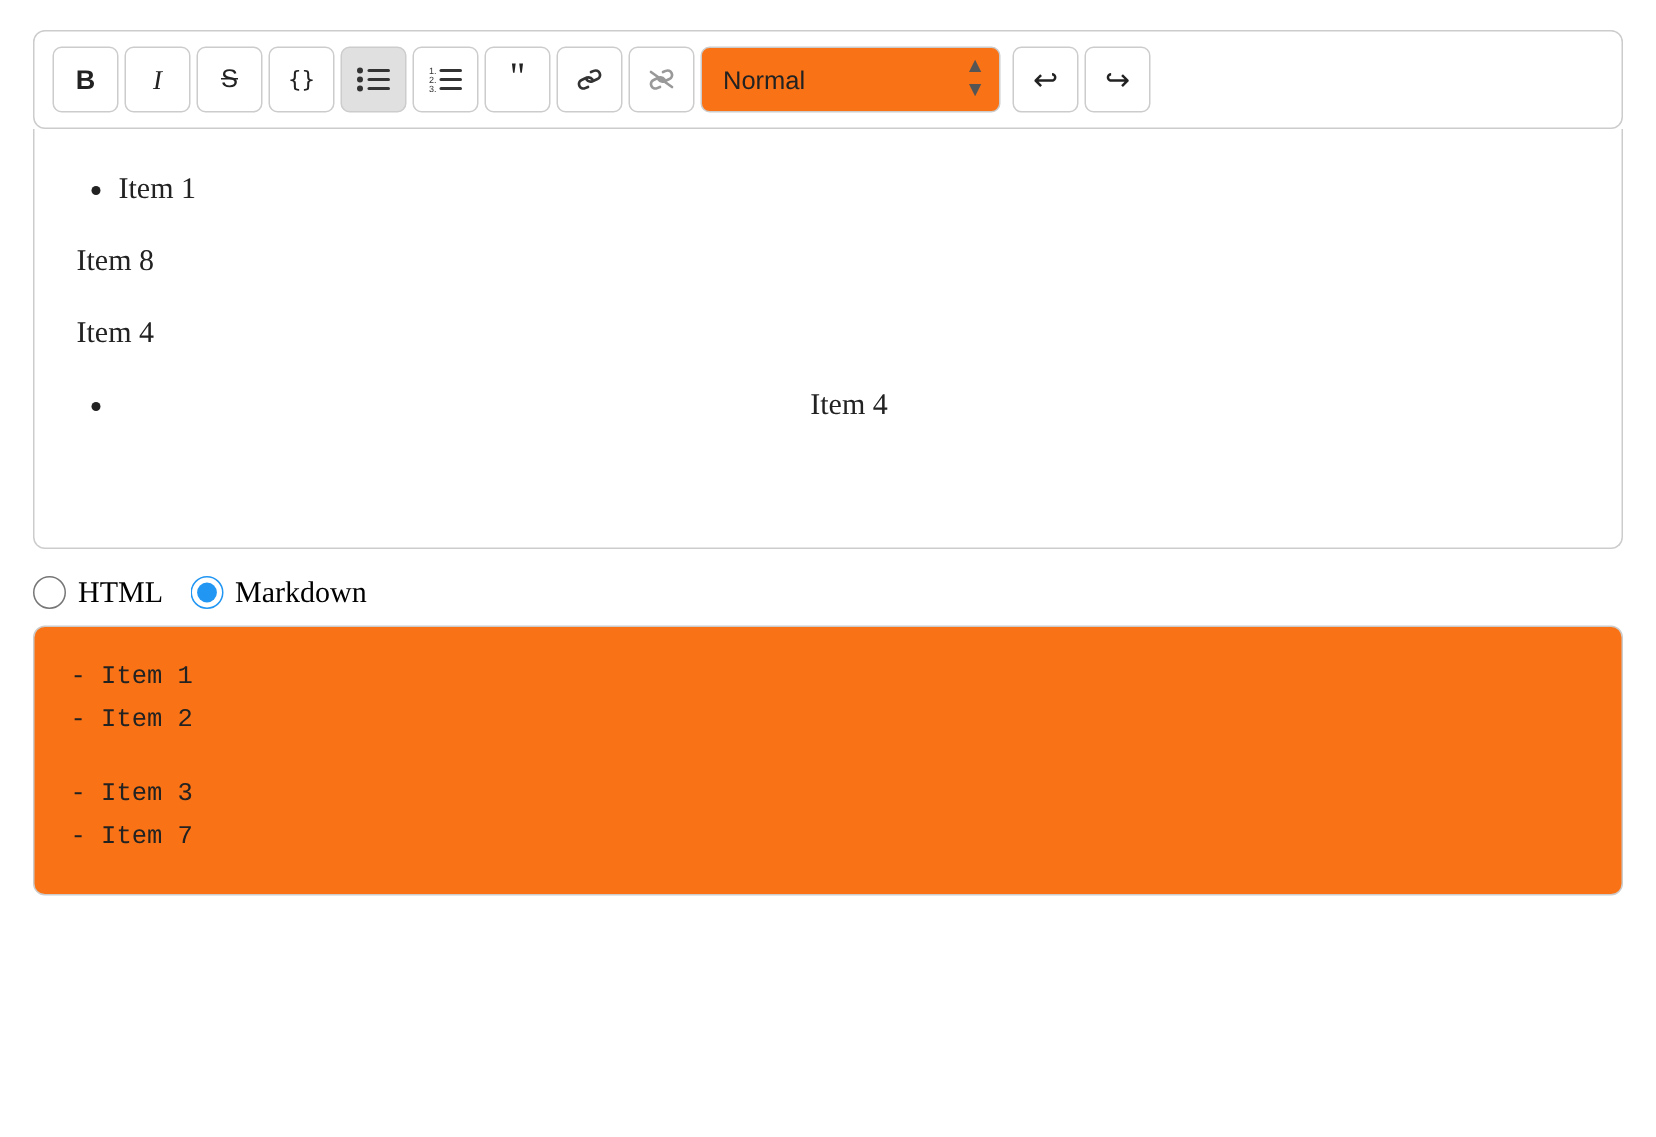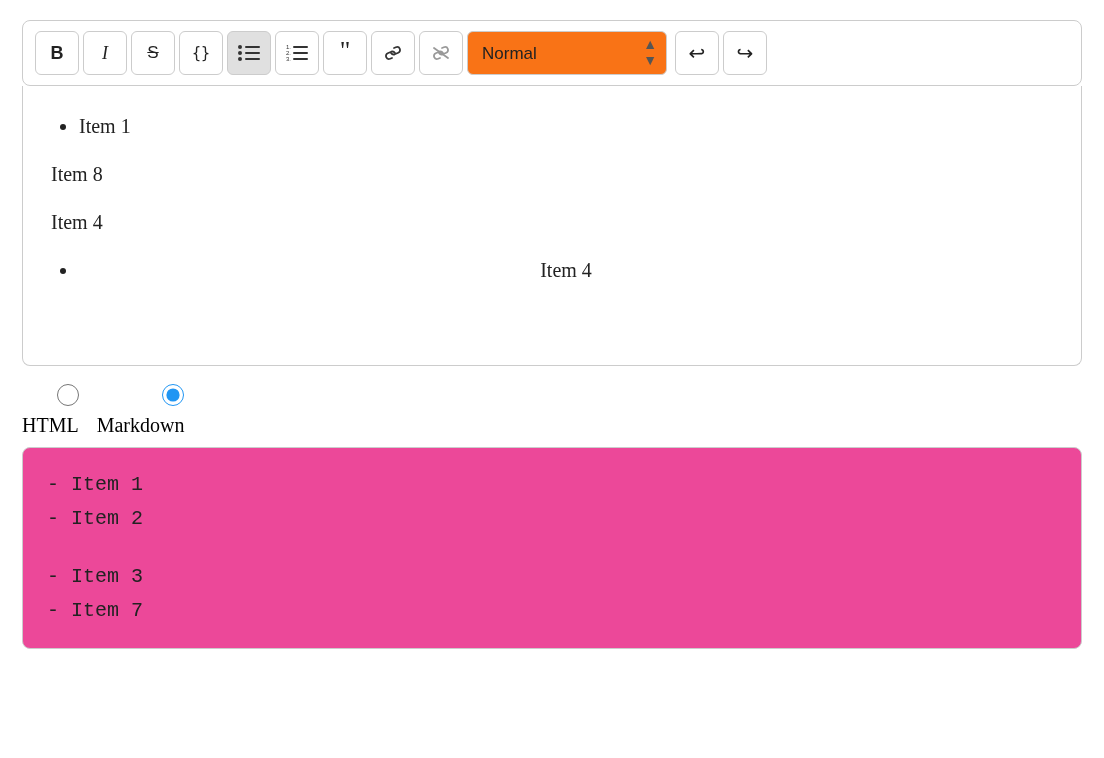--- a/index.html
+++ b/index.html
@@ -128,43 +128,42 @@
       display: flex;
       align-items: center;
       gap: 18px;
       margin: 18px 0 10px 0;
       font-size: 20px;
       font-family: Georgia, serif;
     }
 
     .radio-label {
       display: flex;
-      align-items: flex-end;
+      align-items: flex-start;
       gap: 8px;
       cursor: pointer;
-      flex-direction: column;
     }
 
     .radio-input {
       width: 22px;
       height: 22px;
       accent-color: #2196F3;
       cursor: pointer;
     }
 
     
     .markdown-area {
       border: 1.5px solid #ccc;
       border-radius: 8px;
       padding: 20px 24px;
       font-family: 'Courier New', Courier, monospace;
-      font-size: 20px;
+      font-size: 17px;
       color: #222;
       line-height: 1.7;
-      background: #ec4899;
+      background: #f97316;
       min-height: 180px;
     }
 
     .markdown-line {
       display: block;
       white-space: pre;
     }
 
     .markdown-blank {
       display: block;

